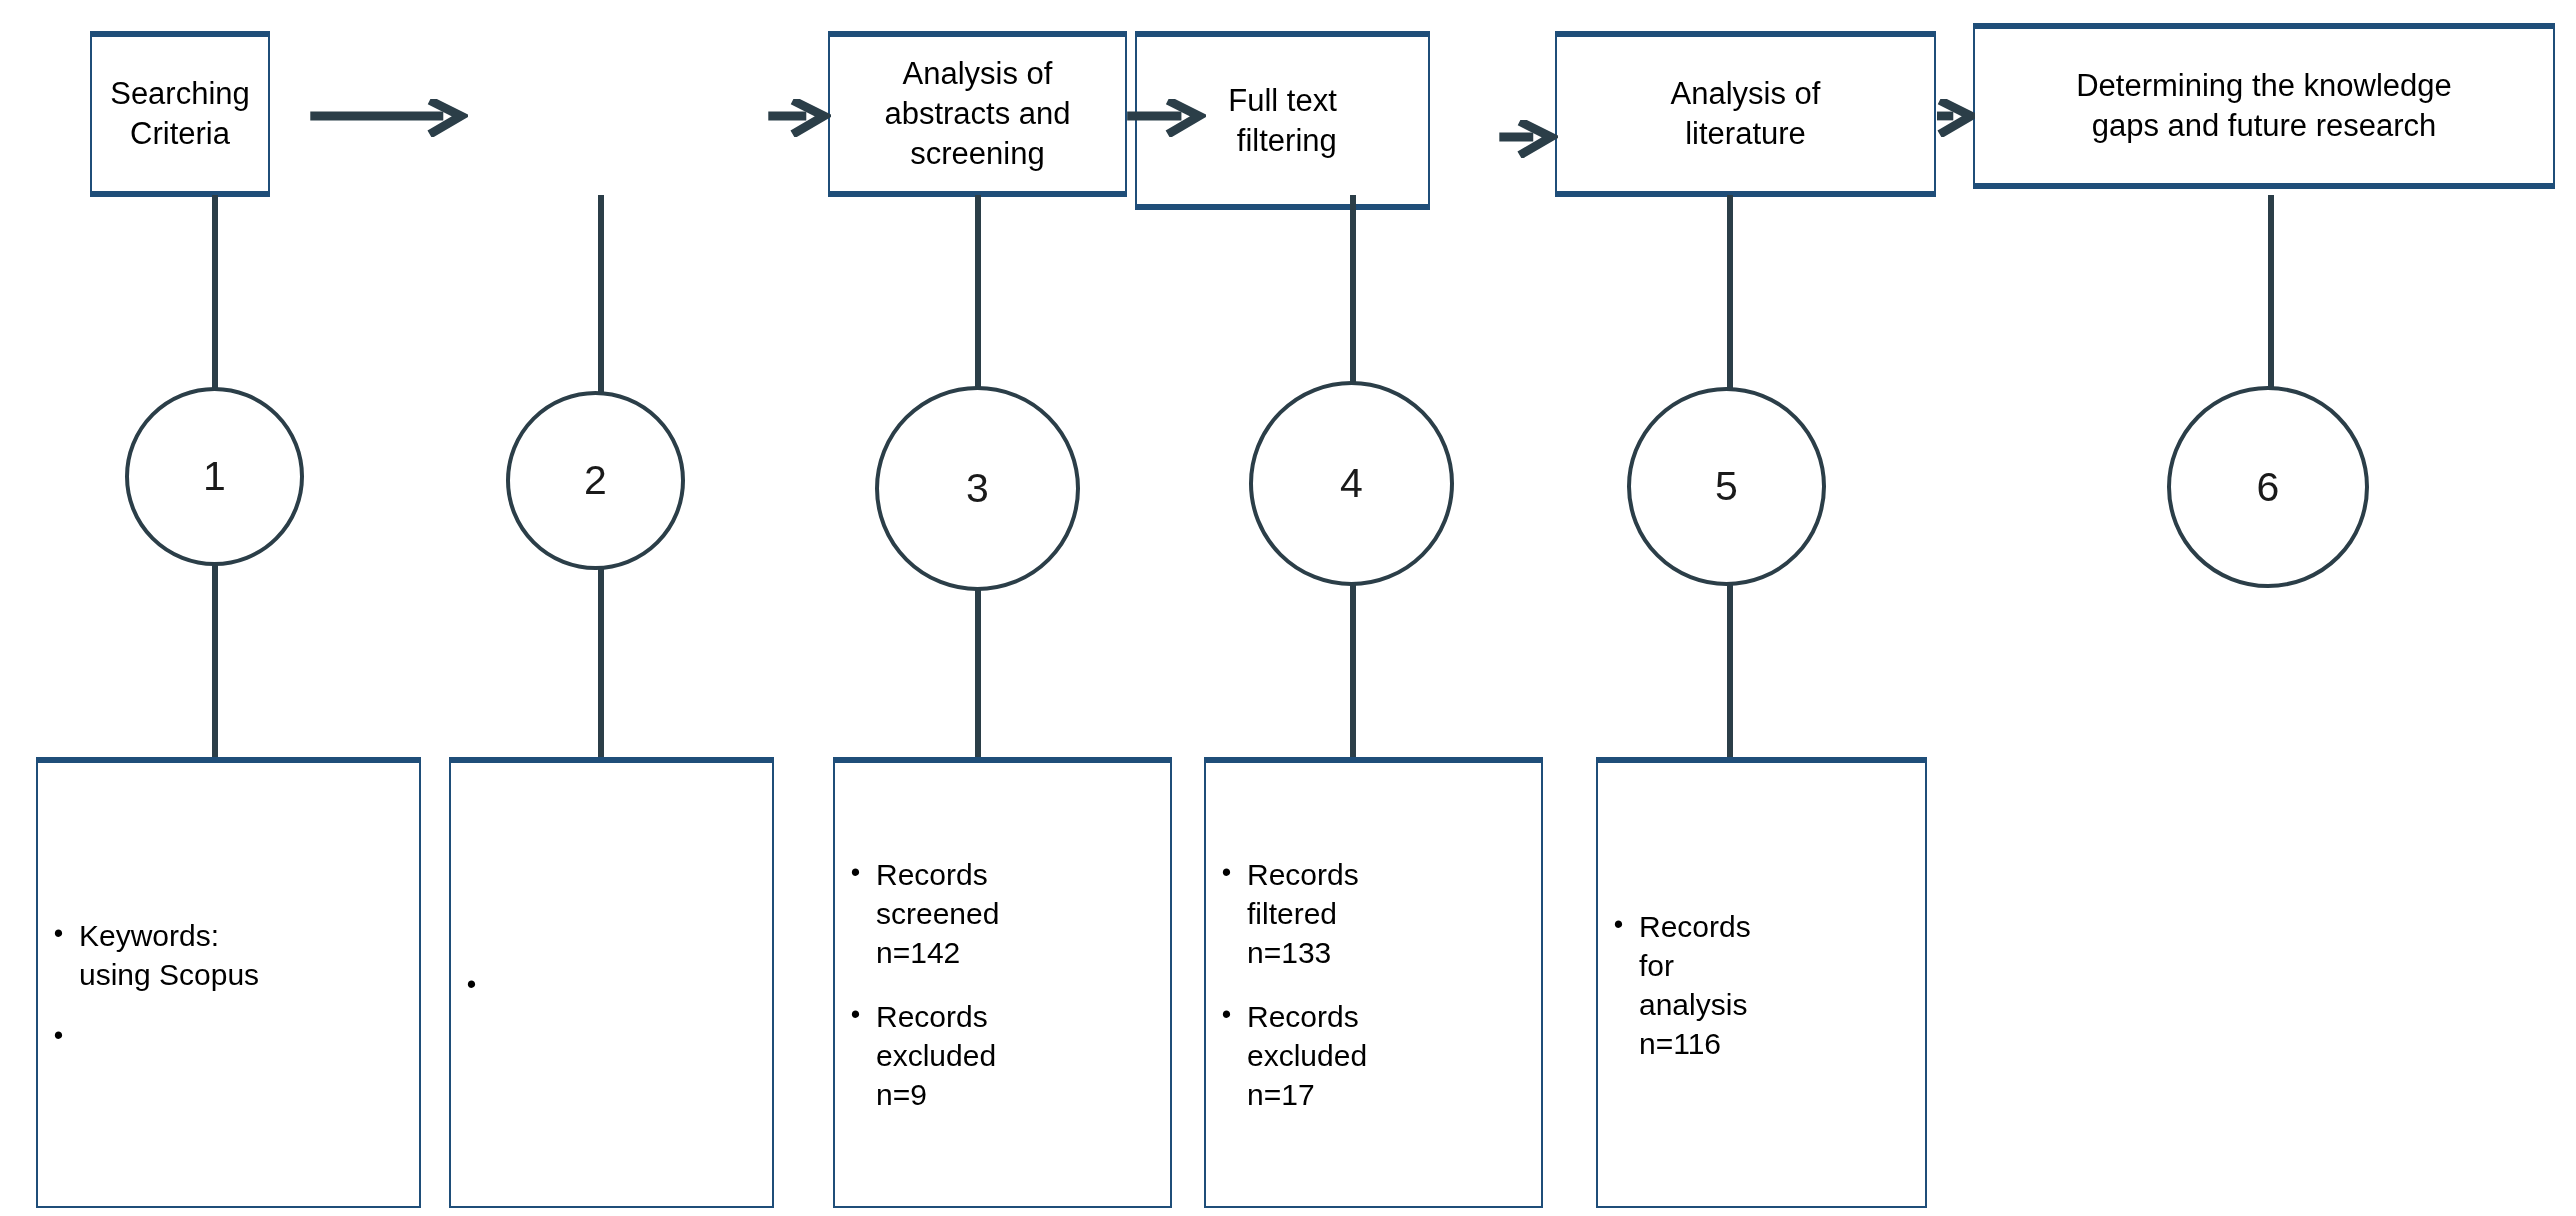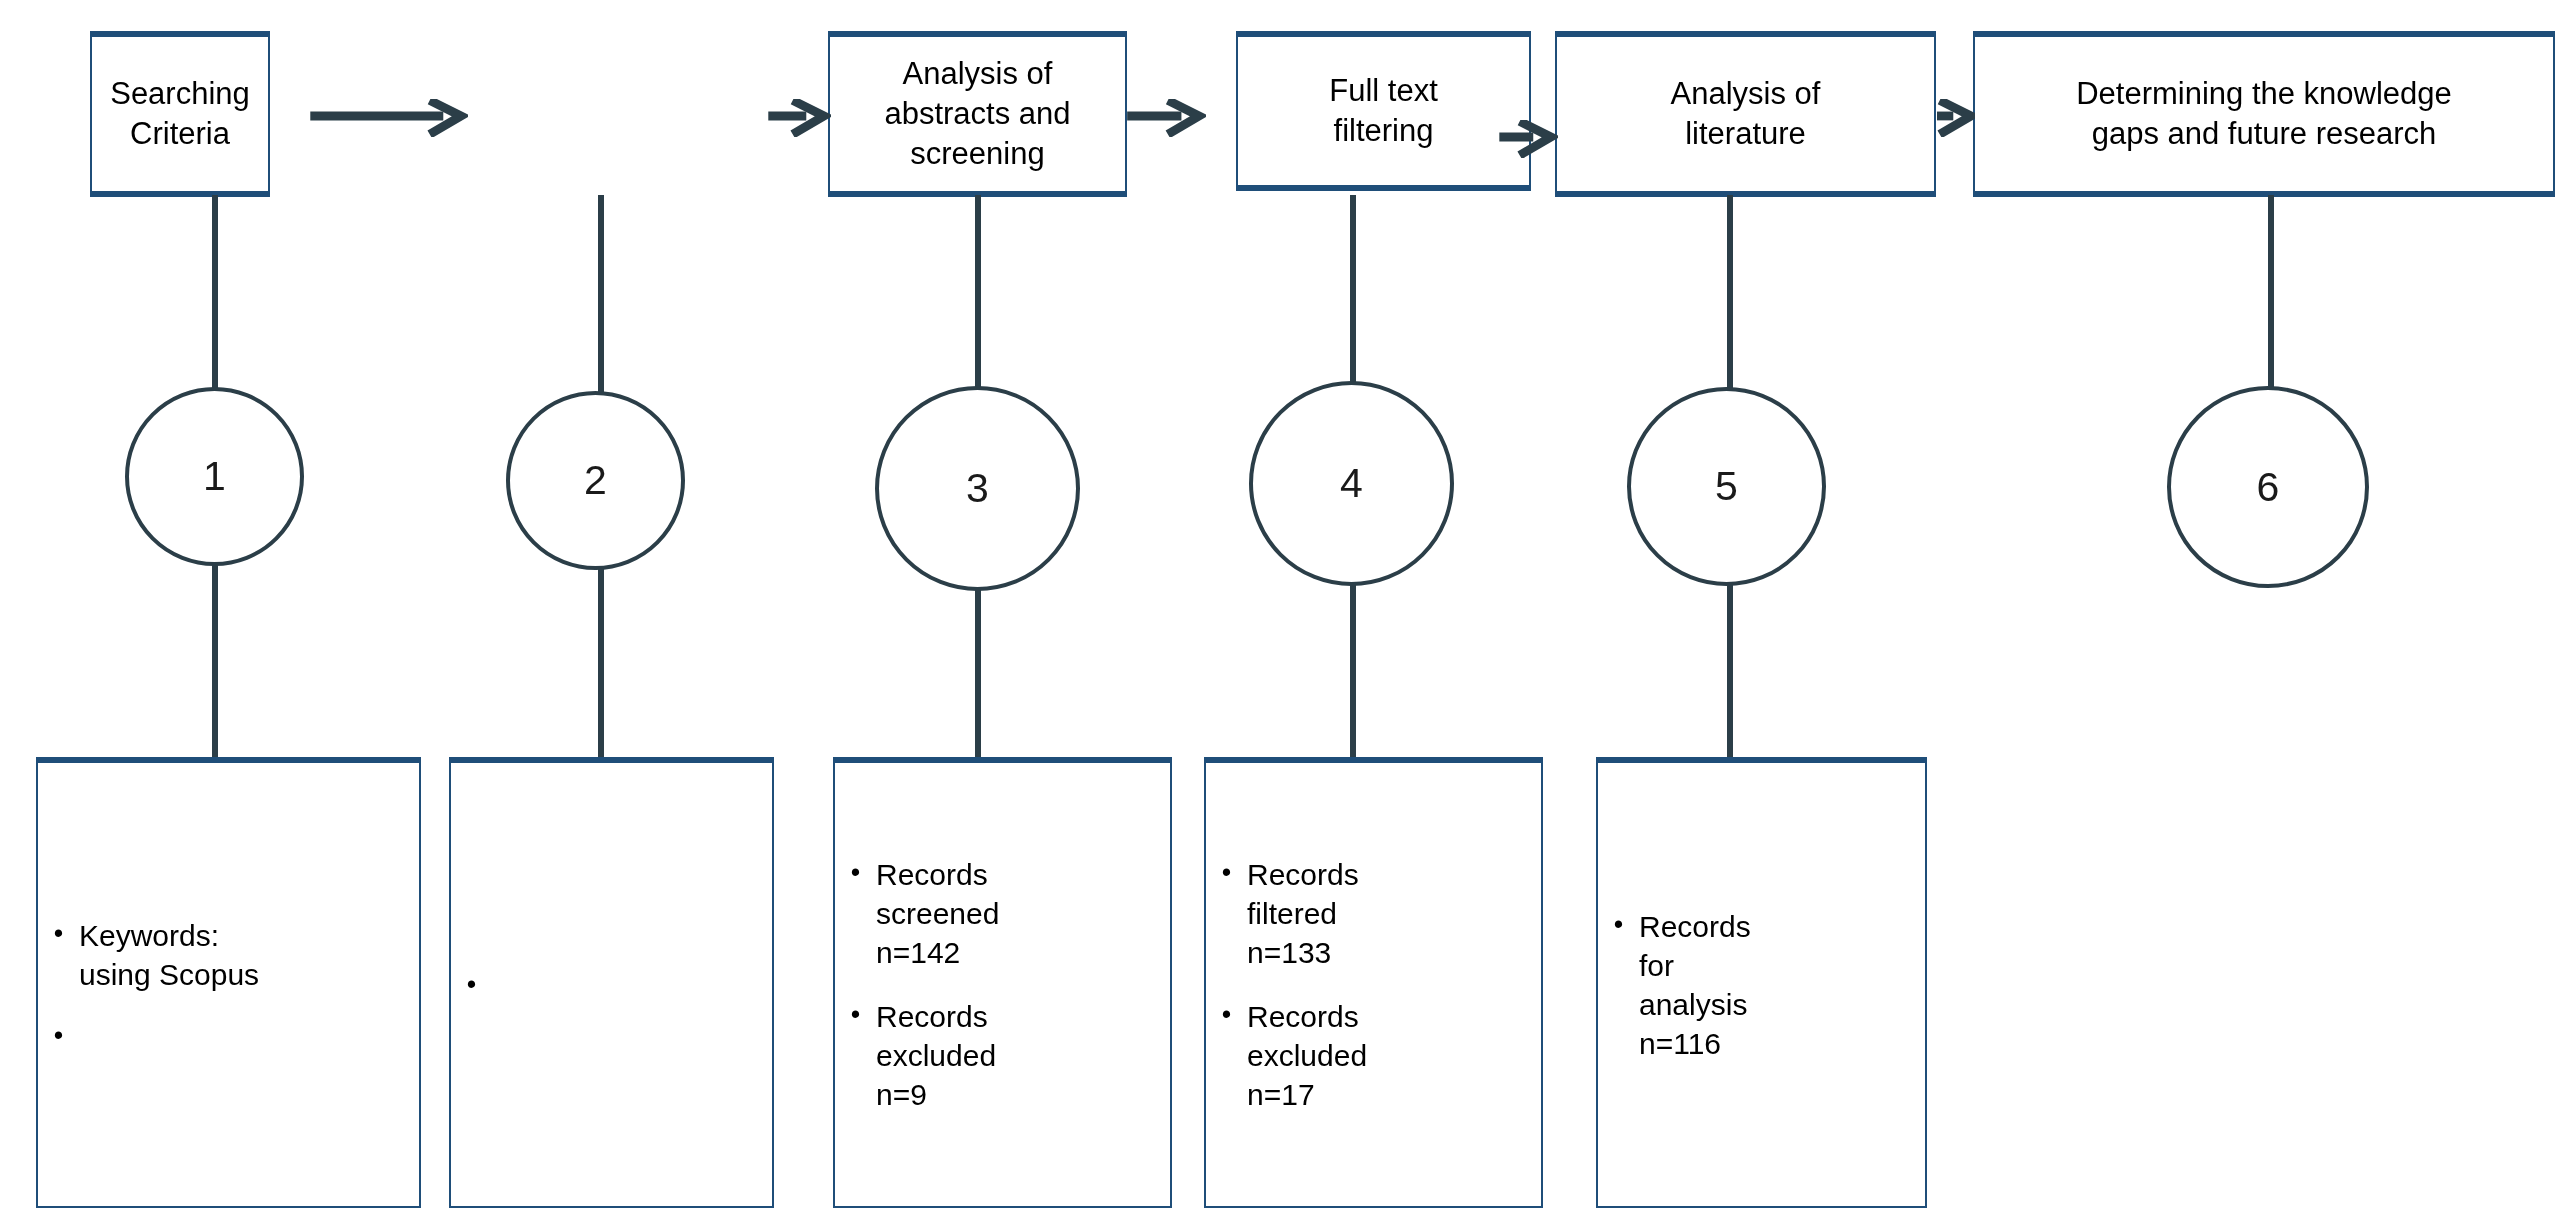--- a/index.html
+++ b/index.html
@@ -108,31 +108,31 @@
 Criteria</span>
   </div>
 
 
   <div class="stage-box" style="left:828px; top:31px; width:299px; height:166px;">
     <span style="white-space:pre-line;">Analysis of
 abstracts and
 screening</span>
   </div>
 
-  <div class="stage-box" style="left:1236px; top:31px; width:295px; height:160px;">
+  <div class="stage-box" style="left:1135px; top:31px; width:295px; height:179px;text-align:right;">
     <span style="white-space:pre-line;">Full text
 filtering</span>
   </div>
 
   <div class="stage-box" style="left:1555px; top:31px; width:381px; height:166px;">
     <span style="white-space:pre-line;">Analysis of
 literature</span>
   </div>
 
-  <div class="stage-box" style="left:1973px; top:31px; width:582px; height:166px;">
+  <div class="stage-box" style="left:1973px; top:23px; width:582px; height:166px;">
     <span style="white-space:pre-line;">Determining the knowledge
 gaps and future research</span>
   </div>
 
   <div class="arrow" style="left:310px; top:99px; width:158px; height:38px;">
     <svg width="158" height="38" viewBox="0 0 232 56">
       <line x1="0" y1="25" x2="196" y2="25" stroke="#2b3e48" stroke-width="13"></line>
       <polyline points="176,2 222,25 176,52" fill="none" stroke="#2b3e48" stroke-width="13"></polyline>
     </svg>
   </div>

